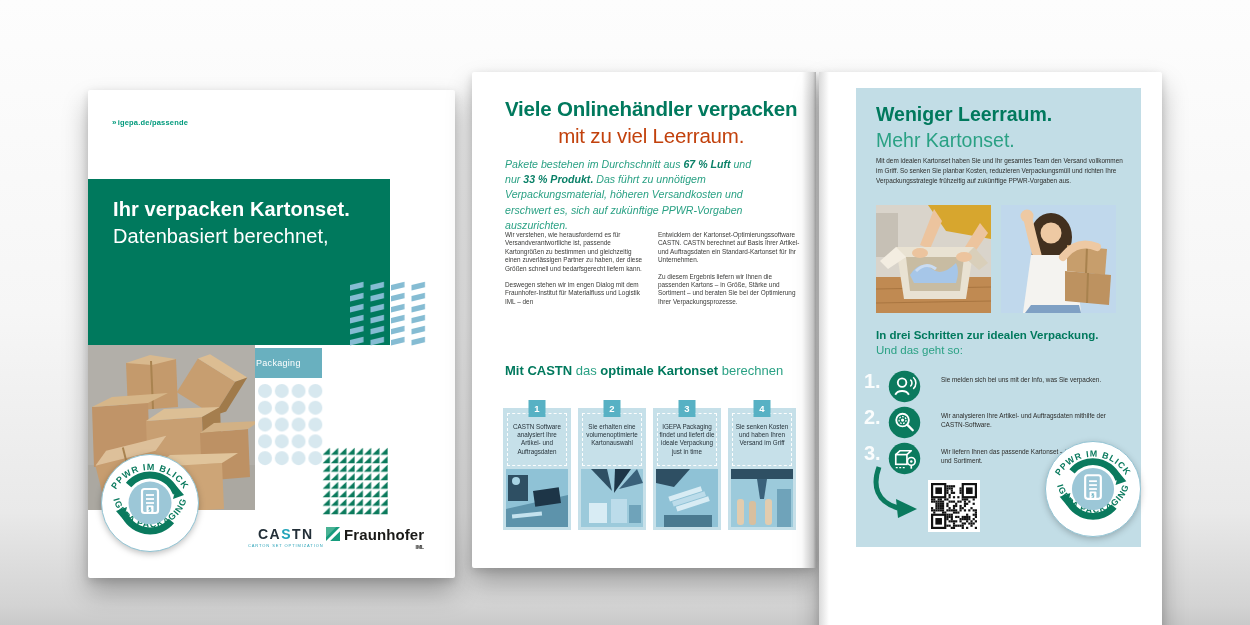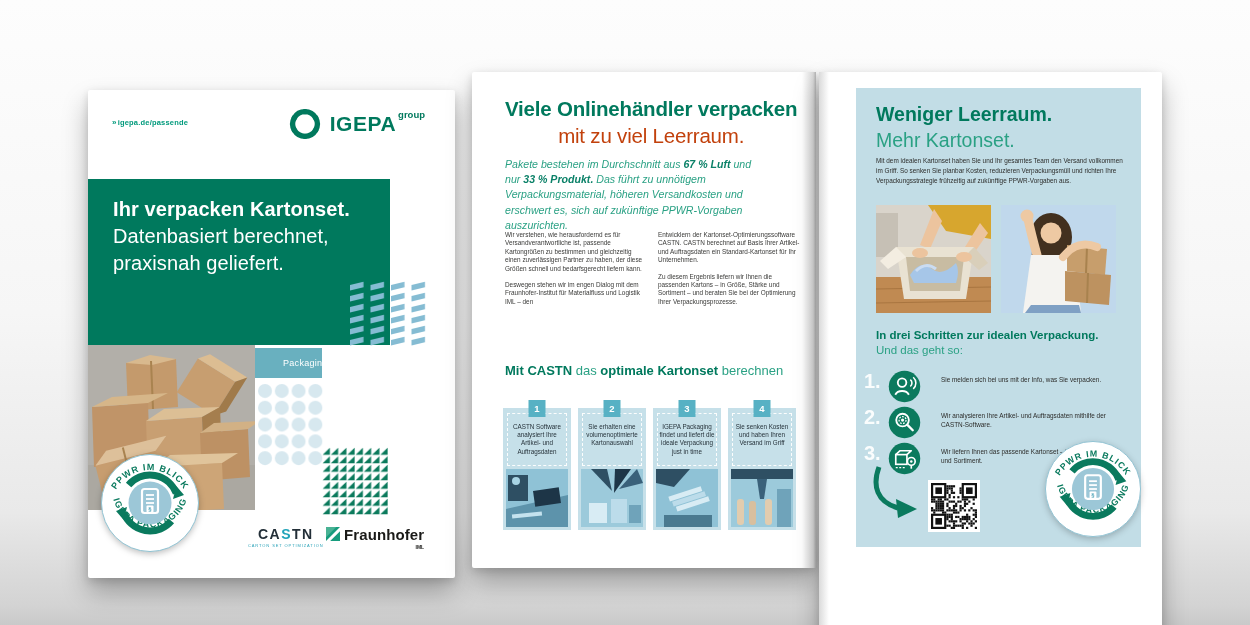--- a/index.html
+++ b/index.html
@@ -23,21 +23,21 @@
   .cover-link .arr { font-size:8px; margin-right:1px; }
   .igepa-logo { right:30px; top:15px; display:flex; align-items:flex-start; }
   .igepa-logo svg { width:38px; height:38px; margin-right:6px; }
   .igepa-word { font-size:21px; font-weight:bold; color:#00795d; letter-spacing:.5px; line-height:38px; }
   .igepa-sup { font-size:9.5px; font-weight:bold; color:#00795d; margin-left:2px; line-height:20px; }
   .green-box { left:0; top:89px; width:302px; height:166px; background:#00795d; }
   .green-box h1 { position:absolute; left:25px; top:17px; font-size:20px; line-height:27px; color:#fff; font-weight:400; letter-spacing:.1px; }
   .green-box h1 .b { font-weight:bold; }
   .pat-par { left:262px; top:190px; width:82px; height:66px; }
   .cover-photo { left:0; top:255px; width:167px; height:165px; overflow:hidden; }
-  .pack-tag { left:167px; top:258px; width:67px; height:30px; background:#69b0bf; color:#fff; font-size:9px; line-height:30px; padding-left:28px; letter-spacing:.3px; }
+  .pack-tag { left:167px; top:258px; width:67px; height:30px; background:#69b0bf; color:#fff; font-size:9px; line-height:30px; padding-left:1px; letter-spacing:.3px; }
   .pat-dots { left:169px; top:293px; width:67px; height:84px; }
   .pat-tri { left:234px; top:357px; width:66px; height:68px; }
   .badge-cover { left:12px; top:363px; width:100px; height:100px; filter:drop-shadow(0 2px 3px rgba(0,0,0,.25)); }
   .castn { left:160px; top:436px; text-align:center; }
   .castn-word { font-size:14px; font-weight:bold; color:#232f38; letter-spacing:1.5px; }
   .castn-word .s { color:#21a3b8; }
   .castn-sub { font-size:4px; color:#2aa2b8; letter-spacing:.9px; margin-top:1px; }
   .fraunhofer { left:238px; top:436px; display:flex; align-items:flex-start; }
   .fraunhofer svg { width:14px; height:14px; margin-right:4px; margin-top:1px; }
   .fh-name { font-size:15px; font-weight:bold; color:#1a1a18; letter-spacing:.1px; }
@@ -114,37 +114,23 @@
         <rect x="46.5" y="52.5" width="7" height="7" rx="1" fill="#ffffff"></rect>
         <text x="50" y="58.3" font-size="6" font-weight="bold" fill="#56a8bc" text-anchor="middle">§</text>
       </symbol>
     </defs>
   </svg>
 
   <section class="page cover">
 
     <a class="abs cover-link" href="#"><span class="arr">»</span><span>igepa.de/passende</span></a>
 
-    <div class="abs igepa-logo">
-      <svg viewBox="-20 -20 40 40">
-        <g fill="none" stroke="#00795d" stroke-width="5.6" stroke-linecap="round">
-          <path d="M 0,-13 A 13,13 0 0 1 11.2,-6.5"></path>
-          <path d="M 0,-13 A 13,13 0 0 1 11.2,-6.5" transform="rotate(60)"></path>
-          <path d="M 0,-13 A 13,13 0 0 1 11.2,-6.5" transform="rotate(120)"></path>
-          <path d="M 0,-13 A 13,13 0 0 1 11.2,-6.5" transform="rotate(180)"></path>
-          <path d="M 0,-13 A 13,13 0 0 1 11.2,-6.5" transform="rotate(240)"></path>
-          <path d="M 0,-13 A 13,13 0 0 1 11.2,-6.5" transform="rotate(300)"></path>
-        </g>
-      </svg>
-      <span class="igepa-word">IGEPA</span>
-      <span class="igepa-sup">group</span>
-    </div>
 
     <div class="abs green-box">
-      <h1><span class="b">Ihr verpacken Kartonset.</span><br><span>Datenbasiert berechnet,</span><br><span>praxisnah geliefert.</span></h1>
+      <h1><span class="b">Ihr verpacken Kartonset.</span><br><span>Datenbasiert berechnet,</span><br></h1>
     </div>
 
     <svg class="abs pat-par" viewBox="0 0 82 66">
       <defs>
         <pattern id="parpat" width="20.5" height="11" patternUnits="userSpaceOnUse">
           <polygon points="0,10.5 13.5,7.2 13.5,1.8 0,5.1" fill="#85bcd3"></polygon>
         </pattern>
       </defs>
       <rect width="82" height="66" fill="url(#parpat)"></rect>
     </svg>

